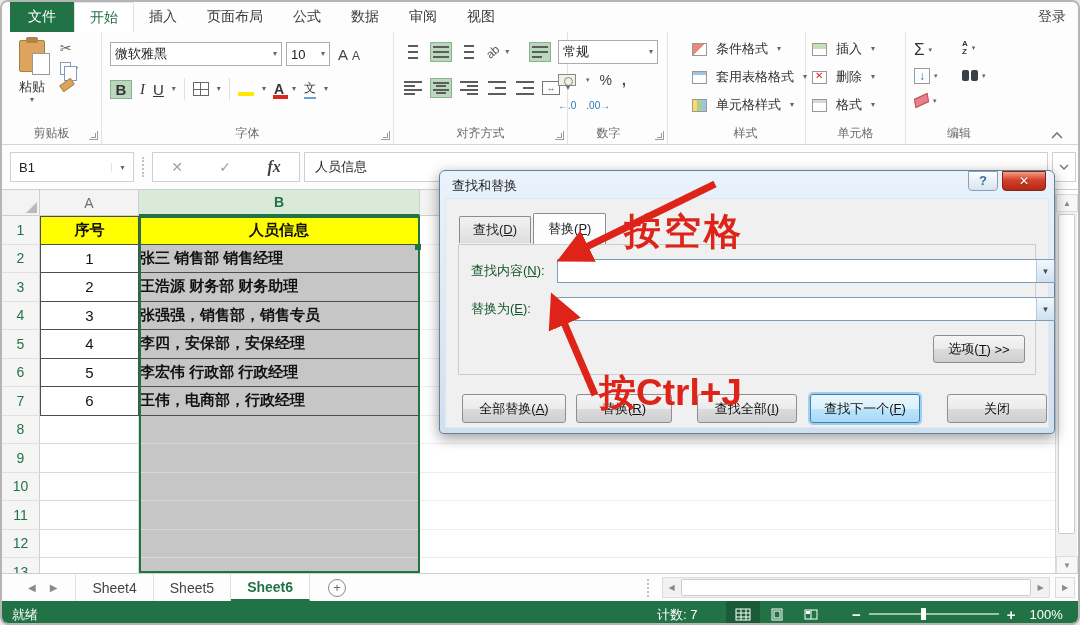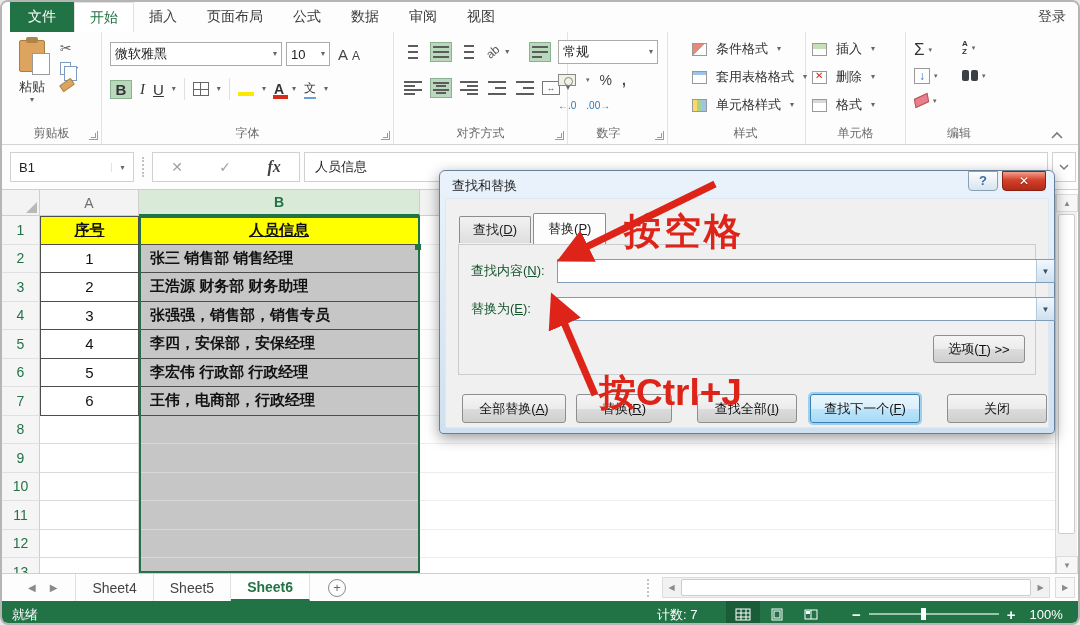--- a/index.html
+++ b/index.html
@@ -118,25 +118,25 @@
   .grid { position:absolute; left:0; top:188px; width:1056px; height:383px; background:#fff; overflow:hidden; }
   .ghead { display:flex; height:26px; }
   .corner { width:38px; background:#f3f3f3; border-right:1px solid #cfcfcf; border-bottom:1px solid #cfcfcf; position:relative; }
   .corner:after { content:""; position:absolute; right:2px; bottom:2px; border-left:11px solid transparent; border-bottom:11px solid #b9b9b9; }
   .chA { width:99px; background:#f3f3f3; border-right:1px solid #cfcfcf; border-bottom:1px solid #cfcfcf; color:#6e6e6e; font-size:14px; display:flex; align-items:center; justify-content:center; }
   .chB { width:281px; background:#d9ead9; border-right:1px solid #cfcfcf; border-bottom:2px solid #217346; color:#217346; font-size:14px; font-weight:bold; display:flex; align-items:center; justify-content:center; }
   .chfill { flex:1; background:#f3f3f3; border-bottom:1px solid #cfcfcf; }
   .g-row { display:flex; height:28.5px; }
   .rh { width:38px; background:#f5f5f5; border-right:1px solid #cfcfcf; border-bottom:1px solid #e0e0e0; color:#217346; font-size:14px; display:flex; align-items:center; justify-content:center; }
   .ca { width:99px; border-right:1px solid #d9d9d9; border-bottom:1px solid #d9d9d9; display:flex; align-items:center; justify-content:center; font-size:15px; color:#111; }
-  .cb { width:281px; border-right:1px solid #d9d9d9; border-bottom:1px solid #d9d9d9; display:flex; align-items:center; padding-left:11px; font-size:15px; color:#111; font-weight:600; background:#c6c6c6; }
+  .cb { width:281px; border-right:1px solid #d9d9d9; border-bottom:1px solid #d9d9d9; display:flex; align-items:center; padding-left:1px; font-size:15px; color:#111; font-weight:600; background:#c6c6c6; }
   .cfill { flex:1; border-bottom:1px solid #ededed; }
   .g-row.tbl .ca, .g-row.tbl .cb { border-right:1px solid #4d4d4d; border-bottom:1px solid #4d4d4d; }
   .g-row.tbl .ca { border-left:1px solid #4d4d4d; }
-  .g-row.hdr .ca, .g-row.hdr .cb { background:#ffff00; font-weight:bold; justify-content:center; padding-left:0; border-top:1px solid #4d4d4d;text-decoration:underline; }
+  .g-row.hdr .ca, .g-row.hdr .cb { background:#ffff00; font-weight:bold; justify-content:center; padding-left:0; border-top:1px solid #4d4d4d; }
   .selbox-overlay { position:absolute; left:137px; top:26px; width:281px; bottom:0; border:2px solid #217346; pointer-events:none; }
   .selbox-overlay .fh { position:absolute; right:-3px; top:26px; width:6px; height:6px; background:#217346; }
 
   
   .vscroll { position:absolute; right:1px; top:192px; width:22px; height:380px; background:#f1f1f1; border-left:1px solid #d9d9d9; }
   .sbtn { position:absolute; left:0; width:22px; height:18px; background:#f7f7f7; border:1px solid #dcdcdc; color:#8a8a8a; font-size:8px; display:flex; align-items:center; justify-content:center; }
   .vthumb { position:absolute; left:2px; top:20px; width:17px; height:320px; background:#fff; border:1px solid #cdcdcd; border-radius:2px; }
   .fchev svg, .collapse svg { display:block; }
 
   

